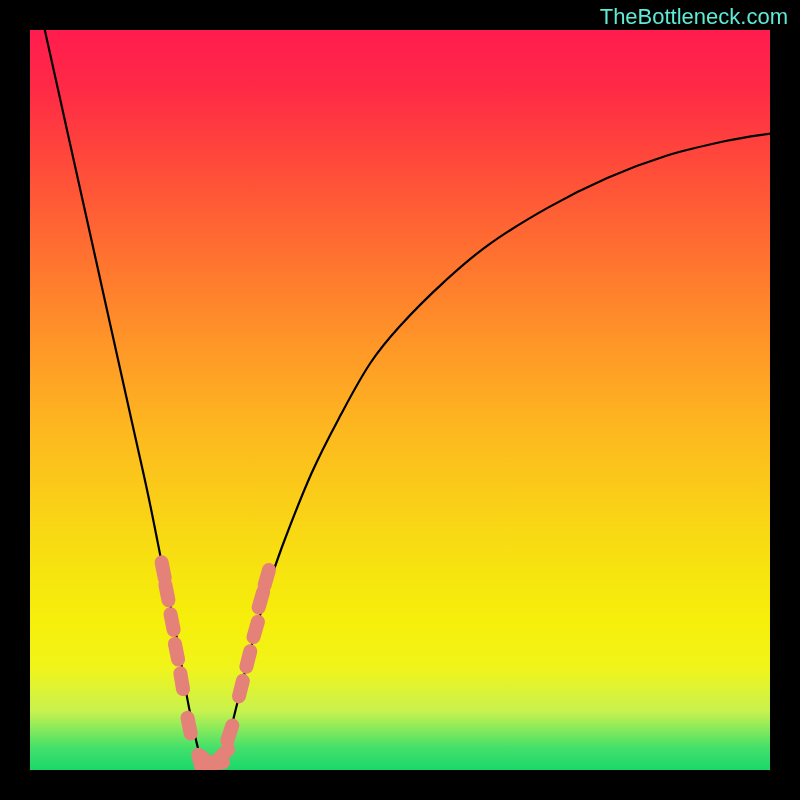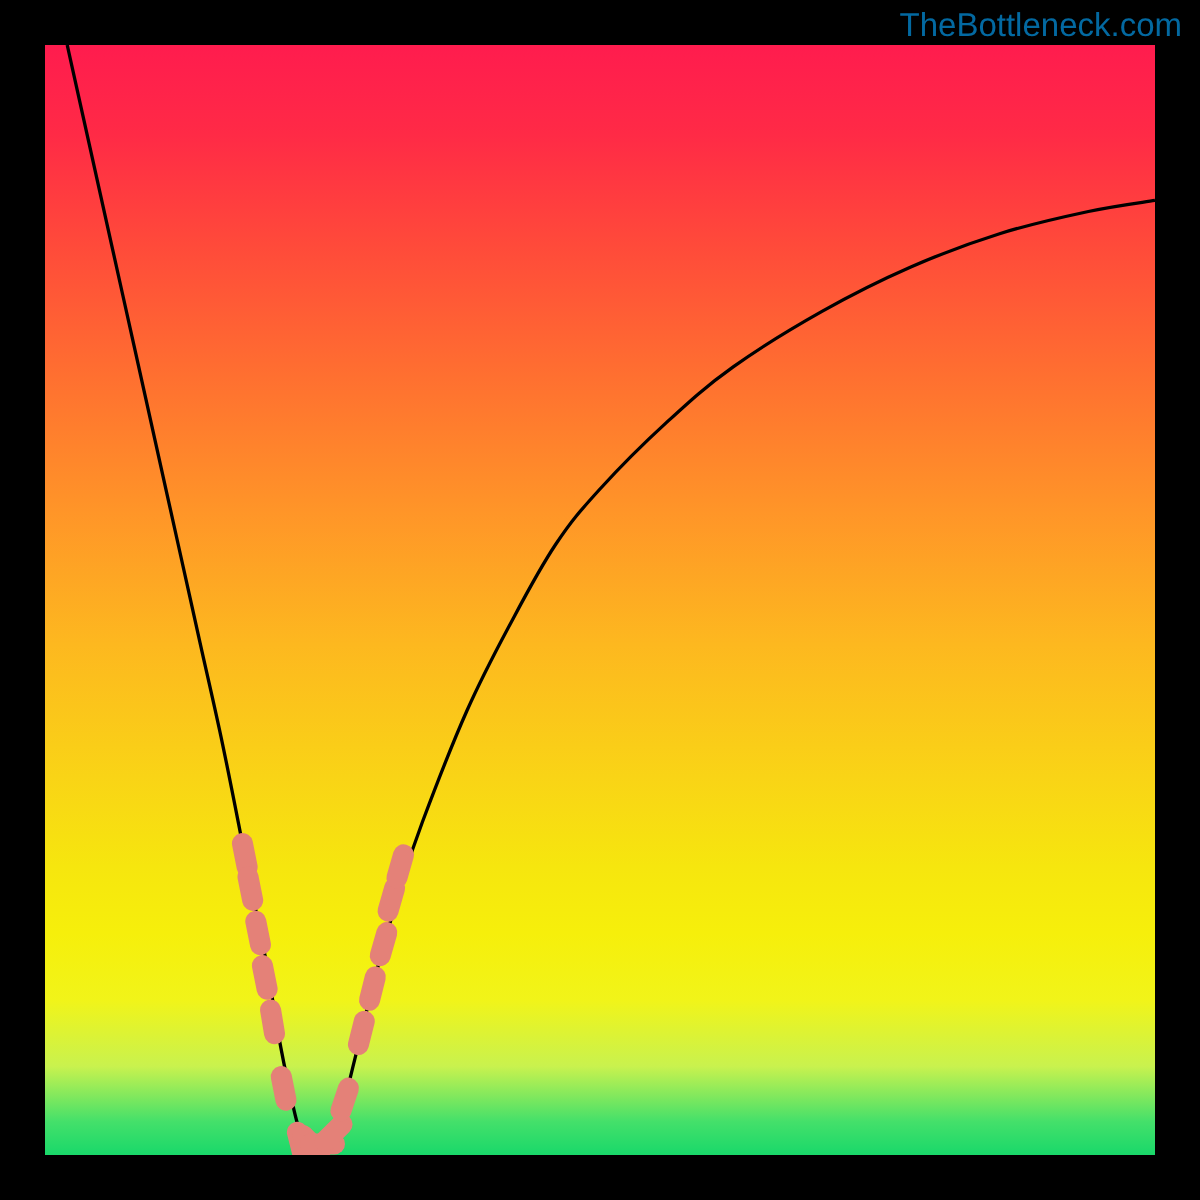--- a/index.html
+++ b/index.html
@@ -45,21 +45,21 @@
       #f1f419 86%,
       #c9f24e 92%,
       #44e06a 97%,
       #19d86a 100%
     );
   }
   .watermark {
     position: absolute;
     top: 4px;
     right: 12px;
-    color: #0369a1;
+    color: #5eead4;
     font-size: 22px;
     font-weight: 400;
     font-family: Arial, sans-serif;
   }
   svg.curve {
     position: absolute;
     inset: 0;
   }
 </style>
 </head>

